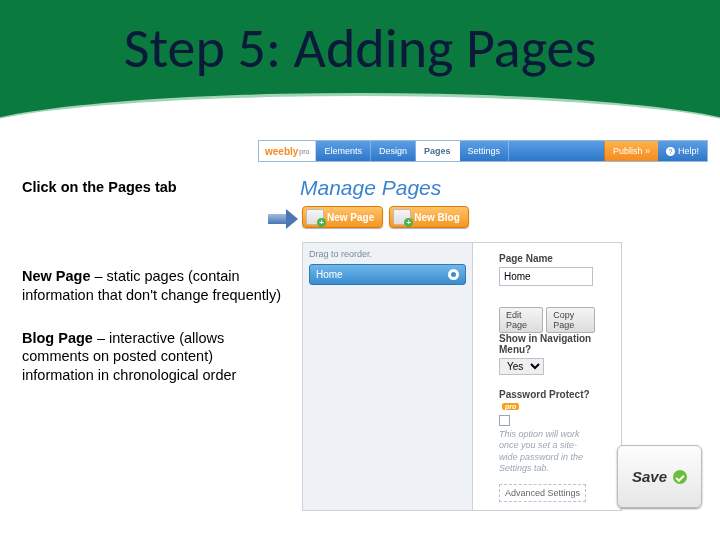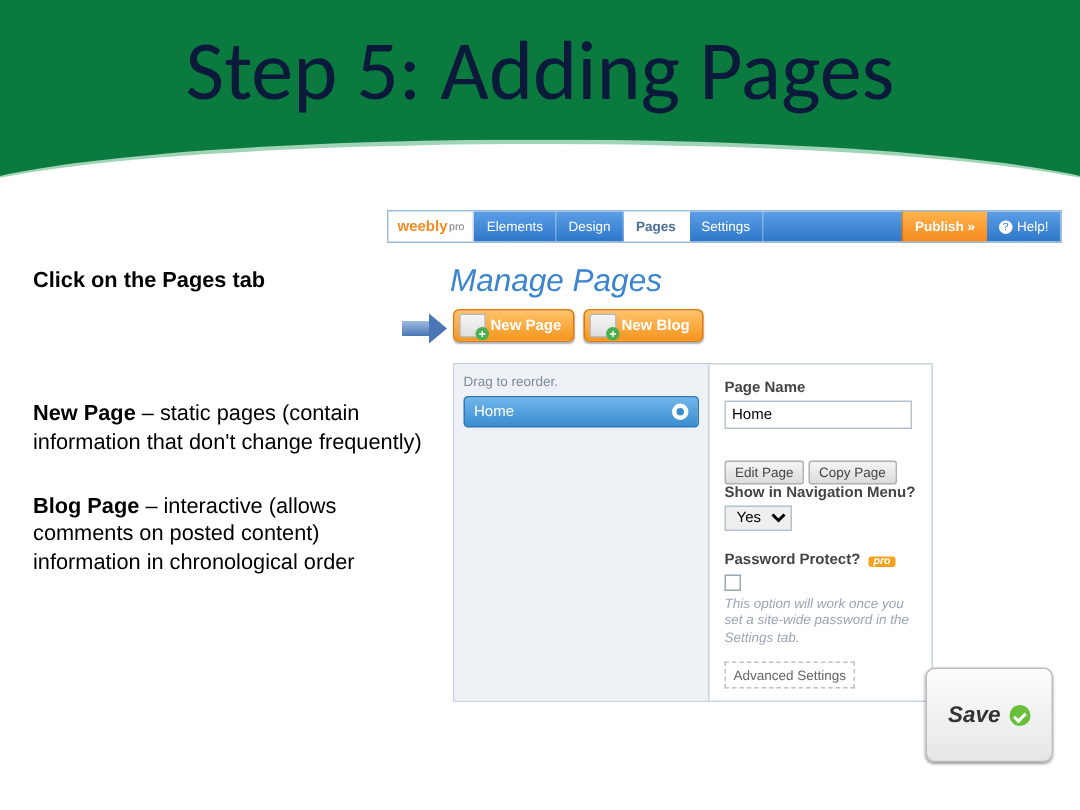--- a/index.html
+++ b/index.html
@@ -20,42 +20,42 @@
 
   .shot { position: absolute; left: 258px; top: 140px; width: 450px; height: 370px; }
 
   .toolbar { height: 22px; background: linear-gradient(#5c9ee6, #2e77c9); border: 1px solid #9bb9d8; display: flex; align-items: stretch; font-size: 9px; color: #fff; }
   .logo { display:flex; align-items:center; background:#fff; padding:0 6px; color:#f58a1f; font-weight:bold; font-size:10px; border-right:1px solid #cbd6e4;}
   .logo .sub { color:#7a7a7a; font-weight:normal; font-size:7px; margin-left:1px;}
   .tabs { display:flex; }
   .tab { display:flex; align-items:center; padding:0 8px; border-right:1px solid rgba(255,255,255,.3); cursor:pointer; }
   .tab.active { background:#fff; color:#4a6d96; font-weight:bold; }
   .spacer { flex:1; }
-  .publish { display:flex; align-items:center; background:linear-gradient(#ffb34a,#f58a1f); color:#fff; padding:0 8px; font-weight:bold; border-left:1px solid rgba(0,0,0,.2); }
+  .publish { display:flex; align-items:center; background:linear-gradient(#ffb34a,#f58a1f); color:#fff; padding:0 8px; font-weight:normal; border-left:1px solid rgba(0,0,0,.2); }
   .help { display:flex; align-items:center; padding:4px 8px; }
 
   .mng-title { margin:14px 0 6px 42px; font-family:"Trebuchet MS",sans-serif; font-size:21px; color:#3b84d0; font-style:italic; }
 
   .btns { display:flex; gap:6px; margin-left:44px; align-items:center; position:relative; }
   .arrow { position:absolute; left:-34px; top:4px; width:30px; height:18px; }
   .arrow-body { position:absolute; left:0; top:4px; width:20px; height:10px; background:linear-gradient(#9fbce0,#4a76b5); }
   .arrow-head { position:absolute; left:18px; top:-1px; width:0; height:0; border-top:10px solid transparent; border-bottom:10px solid transparent; border-left:12px solid #4a76b5; }
 
   .pbtn { display:flex; align-items:center; gap:3px; height:22px; padding:0 8px 0 3px; border-radius:4px; background:linear-gradient(#ffc36a,#f5951f); border:1px solid #d97a0a; color:#fff; font-size:10px; font-weight:bold; box-shadow:0 1px 1px rgba(0,0,0,.3); cursor:pointer; }
   .pbtn .ico { width:18px; height:16px; background:linear-gradient(#f6f6f6,#dedede); border:1px solid #bbb; border-radius:2px; position:relative;}
   .pbtn .ico::after{ content:"+"; position:absolute; right:-3px; bottom:-3px; width:9px; height:9px; background:#4caf50; color:#fff; font-size:8px; line-height:9px; text-align:center; border-radius:50%; }
 
   .panel { margin-top:14px; margin-left:44px; width:320px; border:1px solid #c9d3de; display:flex; background:#fff; font-size:10px; color:#555;}
   .pleft { width:170px; background:#eef2f6; border-right:1px solid #c9d3de; padding:6px; display:flex; flex-direction:column; }
   .drag { font-size:9px; color:#7a8a9a; margin-bottom:5px;}
   .row { background:linear-gradient(#6fb7ea,#3a8dd0); color:#fff; padding:4px 6px; border:1px solid #2f78b8; border-radius:3px; display:flex; justify-content:space-between; align-items:center; font-size:10px;}
   .row .gear { width:11px; height:11px; background:#fff; border-radius:50%; position:relative;}
   .row .gear::before{content:""; position:absolute; inset:3px; border-radius:50%; background:#3a8dd0;}
   .pleft-flex{ flex:1; }
-  .pright { flex:1; padding:8px 10px; }
+  .pright { flex:1; padding:8px 26px; }
   .lbl { font-weight:bold; color:#444; margin-top:2px;}
   .inp { width:98%; border:1px solid #b8c3d0; padding:3px 4px; font-size:10px; margin-top:3px;}
   .mini { display:flex; gap:3px; margin-top:21px;align-items:flex-end;}
   .mbtn { background:linear-gradient(#f5f5f5,#dcdcdc); border:1px solid #b0b0b0; border-radius:2px; padding:2px 6px; font-size:9px; cursor:pointer; color:#444;}
   .lbl2 { font-weight:bold; color:#444; margin-top:0; display:block;}
   .sel { border:1px solid #b8c3d0; padding:1px 3px; font-size:10px; margin-top:3px;}
   .lbl3 { font-weight:bold; color:#444; margin-top:14px;}
   .lbl3 .pro { background:#f5a31f; color:#fff; font-size:7px; padding:0 3px; border-radius:2px; font-style:italic; margin-left:3px;}
   .chk { margin-top:4px; width:11px; height:11px; border:1px solid #9aa6b3;}
   .note { font-style:italic; color:#9aa6b3; font-size:9px; margin-top:3px; line-height:1.25;}

